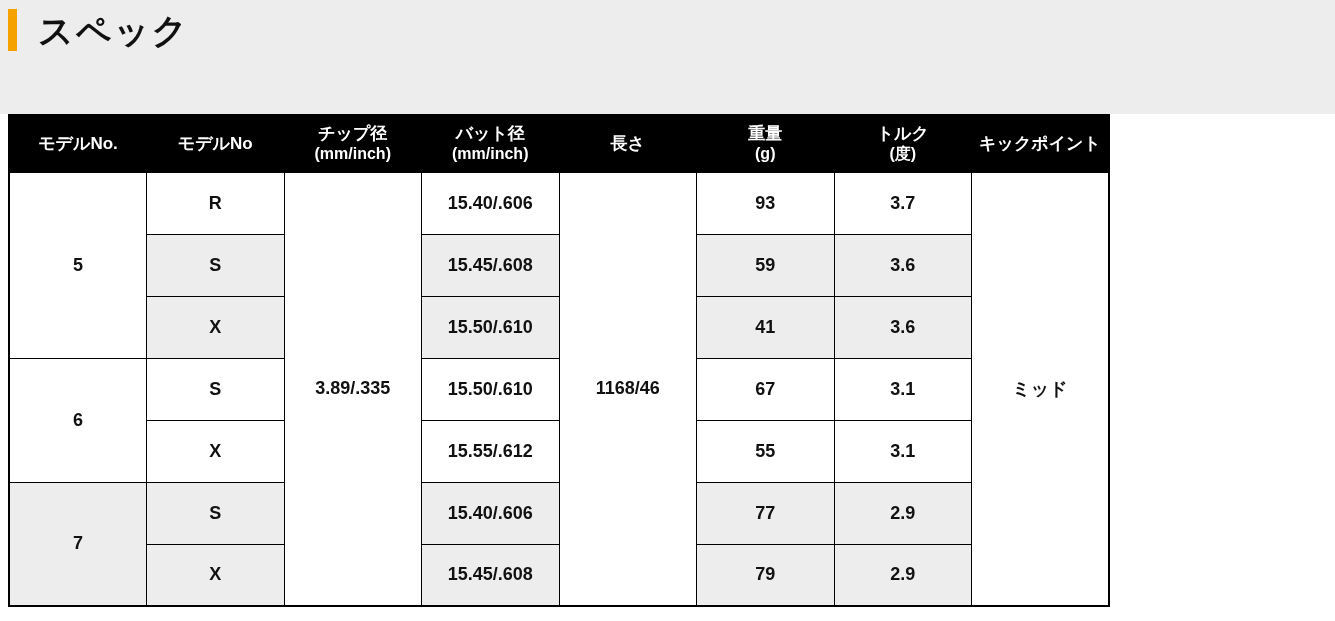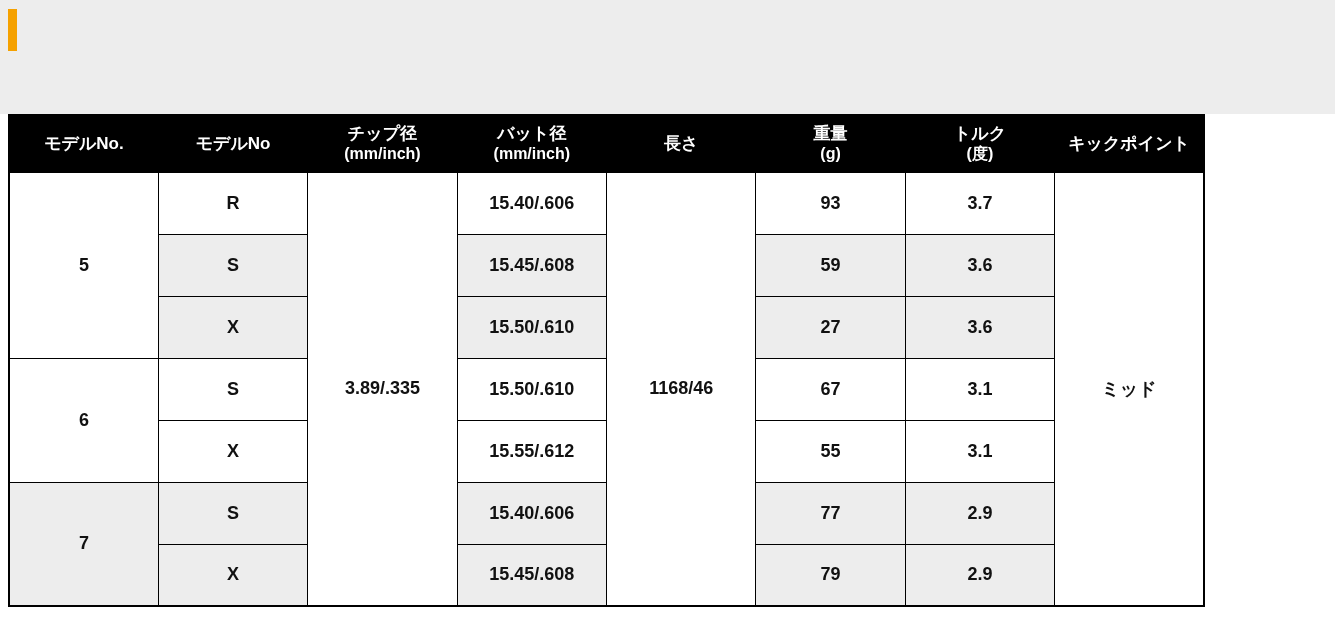--- a/index.html
+++ b/index.html
@@ -31,21 +31,21 @@
   .page-title {
     margin-left: 21px;
     font-size: 35px;
     font-weight: bold;
     color: #111111;
     letter-spacing: 2px;
     line-height: 1;
   }
   table.spec-table {
     margin-left: 8px;
-    width: 1197px;
+    width: 1102px;
     border-collapse: collapse;
     table-layout: fixed;
     border: 2px solid #000000;
   }
   .spec-table th {
     background: #000000;
     color: #ffffff;
     font-size: 17px;
     font-weight: bold;
     height: 57px;
@@ -71,20 +71,21 @@
     padding: 0;
   }
   .spec-table td.shade-gray { background: #EDEDED; }
 </style>
 </head>
 <body>
 
 <div class="banner">
   <div class="title-row">
     <div class="accent-bar"></div>
+    <h2 class="page-title">スペック</h2>
   </div>
 </div>
 
 <table class="spec-table">
   <thead>
       <tr>
         <th><span>モデルNo.</span></th>
         <th><span>モデルNo</span></th>
         <th><span>チップ径</span><span class="sub">(mm/inch)</span></th>
         <th><span>バット径</span><span class="sub">(mm/inch)</span></th>
@@ -107,21 +108,21 @@
       </tr>
       <tr>
         <td class="shade-gray">S</td>
         <td class="shade-gray">15.45/.608</td>
         <td class="shade-gray">59</td>
         <td class="shade-gray">3.6</td>
       </tr>
       <tr>
         <td class="shade-gray">X</td>
         <td class="shade-gray">15.50/.610</td>
-        <td class="shade-gray">27</td>
+        <td class="shade-gray">41</td>
         <td class="shade-gray">3.6</td>
       </tr>
       <tr>
         <td rowspan="2">6</td>
         <td>S</td>
         <td>15.50/.610</td>
         <td>67</td>
         <td>3.1</td>
       </tr>
       <tr>

